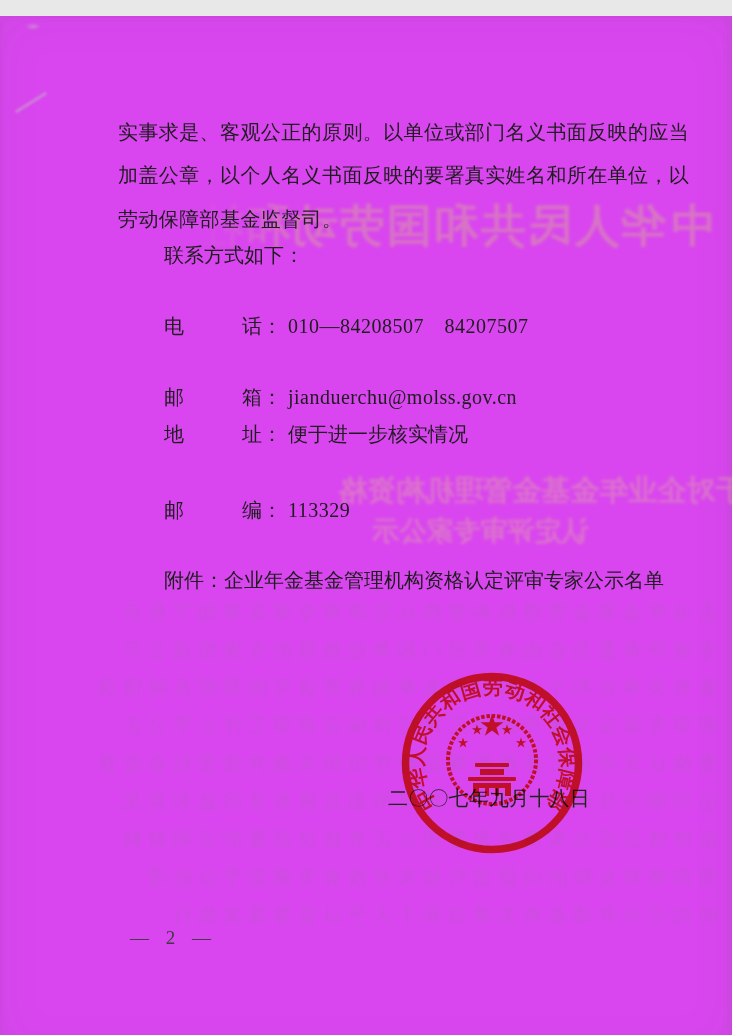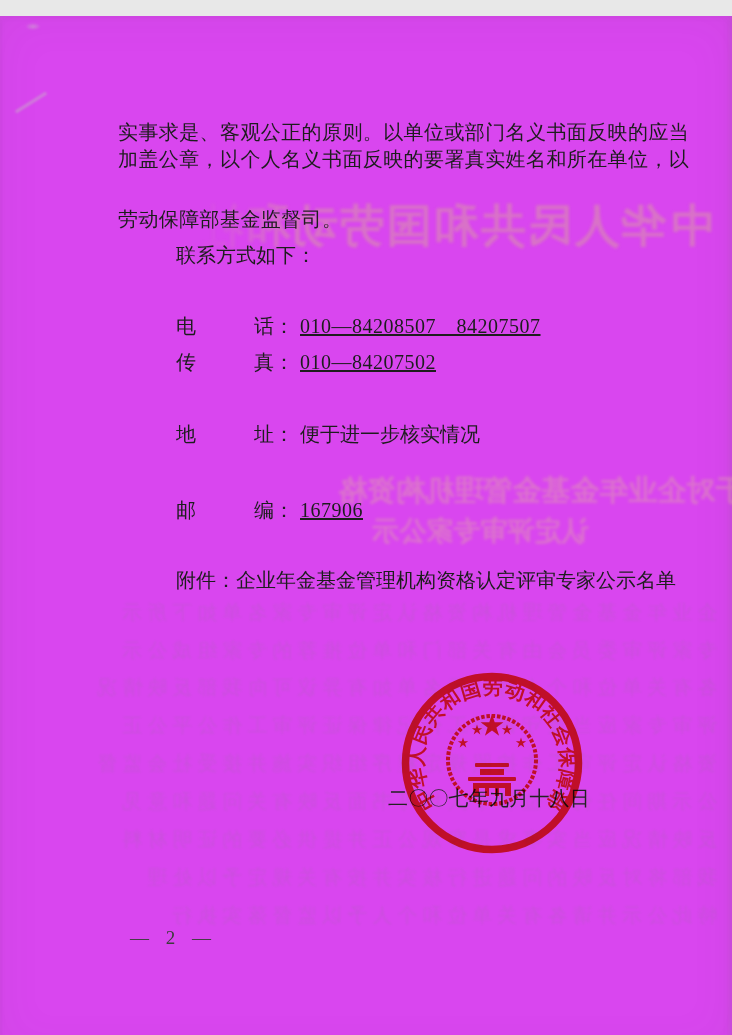--- a/index.html
+++ b/index.html
@@ -8,24 +8,24 @@
     width:732px;height:1035px;
     margin:16px auto;
     background:#d946ef;
     overflow:hidden;
     font-family:"Liberation Serif","DejaVu Serif",serif;
     color:#1d1d1d;
     box-shadow:inset 0 0 45px rgba(90,85,80,0.07), inset -3px 0 6px rgba(120,115,110,0.10), inset 0 -3px 6px rgba(120,115,110,0.08);
   }
   .abs{position:absolute;white-space:nowrap;}
   .para-line{left:118px;font-size:20px;letter-spacing:0.4px;}
-  .contact{left:176px;font-size:20px;}
+  .contact{left:164px;font-size:20px;}
   .clabel{display:inline-block;width:98px;text-align:justify;text-align-last:justify;vertical-align:top;}
   .cvalue{margin-left:6px;}
-  .mono-latin{letter-spacing:0.5px;text-decoration:underline;}
+  .mono-latin{letter-spacing:0.5px;}
   
   .mirror{transform:scaleX(-1);}
   #bleed-header-clip{
     left:198px;top:180px;width:536px;height:62px;
     overflow:hidden;
     -webkit-mask-image:linear-gradient(to right,transparent,#000 18%);
     mask-image:linear-gradient(to right,transparent,#000 18%);
   }
   #bleed-header-clip span{
     display:inline-block;margin-left:-190px;
@@ -70,36 +70,36 @@
   <div class="abs bleedrow" style="top:734px;">资格认定评审工作按照规定程序组织实施并接受社会监督</div>
   <div class="abs bleedrow" style="top:772px;">公示期间任何单位和个人均可书面反映有关问题和意见</div>
   <div class="abs bleedrow" style="top:810px;">反映情况应当实事求是客观公正并提供必要的证明材料</div>
   <div class="abs bleedrow" style="top:848px;">我部将对反映的问题进行核实并按有关规定予以处理</div>
   <div class="abs bleedrow" style="top:886px;">特此公示并请各有关单位和个人予以监督落实执行</div>
 
   <div class="abs smudge-a"></div>
   <div class="abs smudge-b"></div>
 
   <div class="abs para-line" style="top:103px;">实事求是、客观公正的原则。以单位或部门名义书面反映的应当</div>
-  <div class="abs para-line" style="top:130px;">加盖公章，以个人名义书面反映的要署真实姓名和所在单位，以</div>
+  <div class="abs para-line" style="top:146px;">加盖公章，以个人名义书面反映的要署真实姓名和所在单位，以</div>
   <div class="abs para-line" style="top:190px;">劳动保障部基金监督司。</div>
 
   <div class="abs contact" style="top:226px;">联系方式如下：</div>
 
   <div class="abs contact" style="top:297px;">
     <span class="clabel">电话</span><span>：</span><span class="cvalue mono-latin">010—84208507　84207507</span>
   </div>
-  <div class="abs contact" style="top:333px;">
-    <span class="clabel">传真</span><span>：</span><span class="cvalue mono-latin">010—84207502</span>
+  <div class="abs contact" style="top:368px;">
+    <span class="clabel">邮箱</span><span>：</span><span class="cvalue mono-latin">jianduerchu@molss.gov.cn</span>
   </div>
   <div class="abs contact" style="top:405px;">
     <span class="clabel">地址</span><span>：</span><span class="cvalue">便于进一步核实情况</span>
   </div>
   <div class="abs contact" style="top:481px;">
-    <span class="clabel">邮编</span><span>：</span><span class="cvalue mono-latin">167906</span>
+    <span class="clabel">邮编</span><span>：</span><span class="cvalue mono-latin">113329</span>
   </div>
 
   <div class="abs contact" style="top:551px;">附件：企业年金基金管理机构资格认定评审专家公示名单</div>
 
   <div id="date-line" class="abs">二〇〇七年九月十八日</div>
 
   <svg id="seal" class="abs" viewBox="0 0 192 192">
     <g fill="#e02318" stroke="none">
       <circle cx="96" cy="96" r="86.5" fill="none" stroke="#e02318" stroke-width="7.5"></circle>
       <path id="sealArc" d="M 40.9 137.5 A 69 69 0 1 1 151.1 137.5" fill="none" stroke="none"></path>

